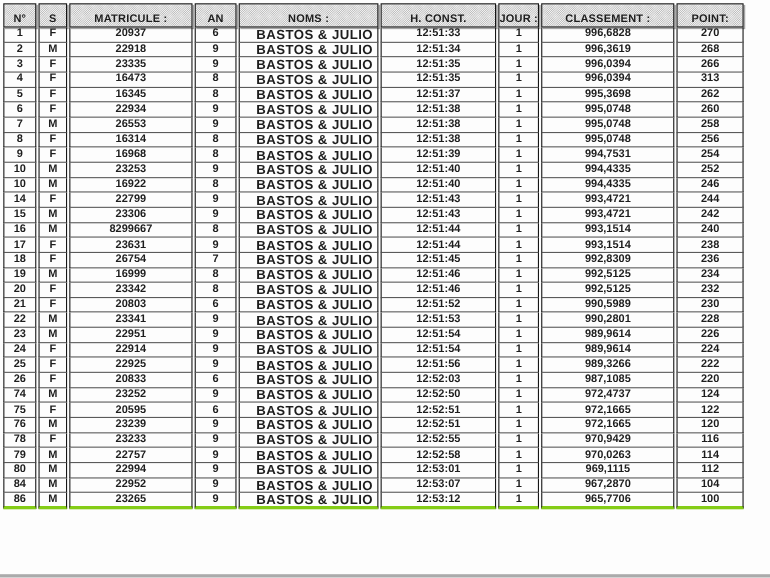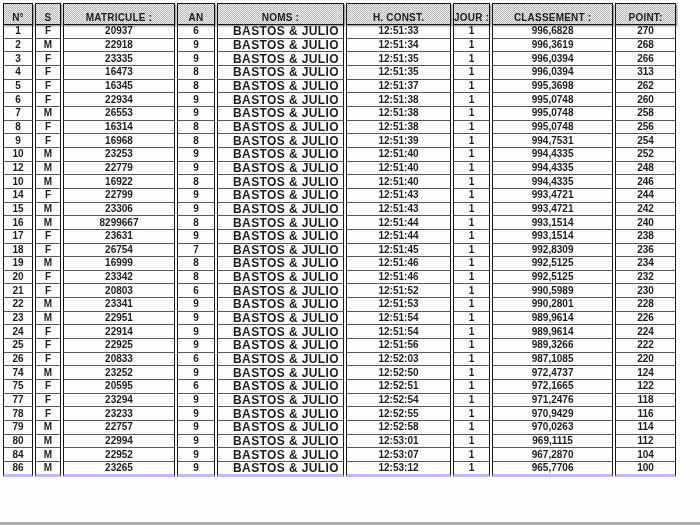--- a/index.html
+++ b/index.html
@@ -45,21 +45,21 @@
   }
   td {
     height: 13.67px;
     font-size: 10px;
     line-height: 12px;
     vertical-align: middle;
     border-left: 1px solid #161616;
     border-right: 1px solid #161616;
     border-bottom: 1px solid #5a5a5a;
   }
-  tbody tr:last-child td { border-bottom: 3px solid #c4b5fd; }
+  tbody tr:last-child td { border-bottom: 3px solid #84cc16; }
 
   .col-num        { width: 30px; }
   .col-sex        { width: 26px; }
   .col-matricule  { width: 112px; }
   .col-an         { width: 38px; }
   .col-noms       { width: 127px; }
   .col-hconst     { width: 105px; margin-left: 45px; }
   .col-jour       { width: 35px; }
   .col-classement { width: 121px; }
   .col-point      { width: 61px; }
@@ -201,31 +201,20 @@
           <td class="col-sex">M</td>
           <td class="col-matricule">23253</td>
           <td class="col-an">9</td>
           <td class="col-noms">BASTOS &amp; JULIO</td>
           <td class="col-hconst">12:51:40</td>
           <td class="col-jour">1</td>
           <td class="col-classement">994,4335</td>
           <td class="col-point">252</td>
         </tr>
         <tr>
-          <td class="col-num">12</td>
-          <td class="col-sex">M</td>
-          <td class="col-matricule">22779</td>
-          <td class="col-an">9</td>
-          <td class="col-noms">BASTOS &amp; JULIO</td>
-          <td class="col-hconst">12:51:40</td>
-          <td class="col-jour">1</td>
-          <td class="col-classement">994,4335</td>
-          <td class="col-point">248</td>
-        </tr>
-        <tr>
           <td class="col-num">10</td>
           <td class="col-sex">M</td>
           <td class="col-matricule">16922</td>
           <td class="col-an">8</td>
           <td class="col-noms">BASTOS &amp; JULIO</td>
           <td class="col-hconst">12:51:40</td>
           <td class="col-jour">1</td>
           <td class="col-classement">994,4335</td>
           <td class="col-point">246</td>
         </tr>
@@ -388,29 +377,29 @@
           <td class="col-sex">F</td>
           <td class="col-matricule">20595</td>
           <td class="col-an">6</td>
           <td class="col-noms">BASTOS &amp; JULIO</td>
           <td class="col-hconst">12:52:51</td>
           <td class="col-jour">1</td>
           <td class="col-classement">972,1665</td>
           <td class="col-point">122</td>
         </tr>
         <tr>
-          <td class="col-num">77</td>
-          <td class="col-sex">F</td>
-          <td class="col-matricule">23294</td>
-          <td class="col-an">9</td>
-          <td class="col-noms">BASTOS &amp; JULIO</td>
-          <td class="col-hconst">12:52:54</td>
-          <td class="col-jour">1</td>
-          <td class="col-classement">971,2476</td>
-          <td class="col-point">118</td>
+          <td class="col-num">76</td>
+          <td class="col-sex">M</td>
+          <td class="col-matricule">23239</td>
+          <td class="col-an">9</td>
+          <td class="col-noms">BASTOS &amp; JULIO</td>
+          <td class="col-hconst">12:52:51</td>
+          <td class="col-jour">1</td>
+          <td class="col-classement">972,1665</td>
+          <td class="col-point">120</td>
         </tr>
         <tr>
           <td class="col-num">78</td>
           <td class="col-sex">F</td>
           <td class="col-matricule">23233</td>
           <td class="col-an">9</td>
           <td class="col-noms">BASTOS &amp; JULIO</td>
           <td class="col-hconst">12:52:55</td>
           <td class="col-jour">1</td>
           <td class="col-classement">970,9429</td>

